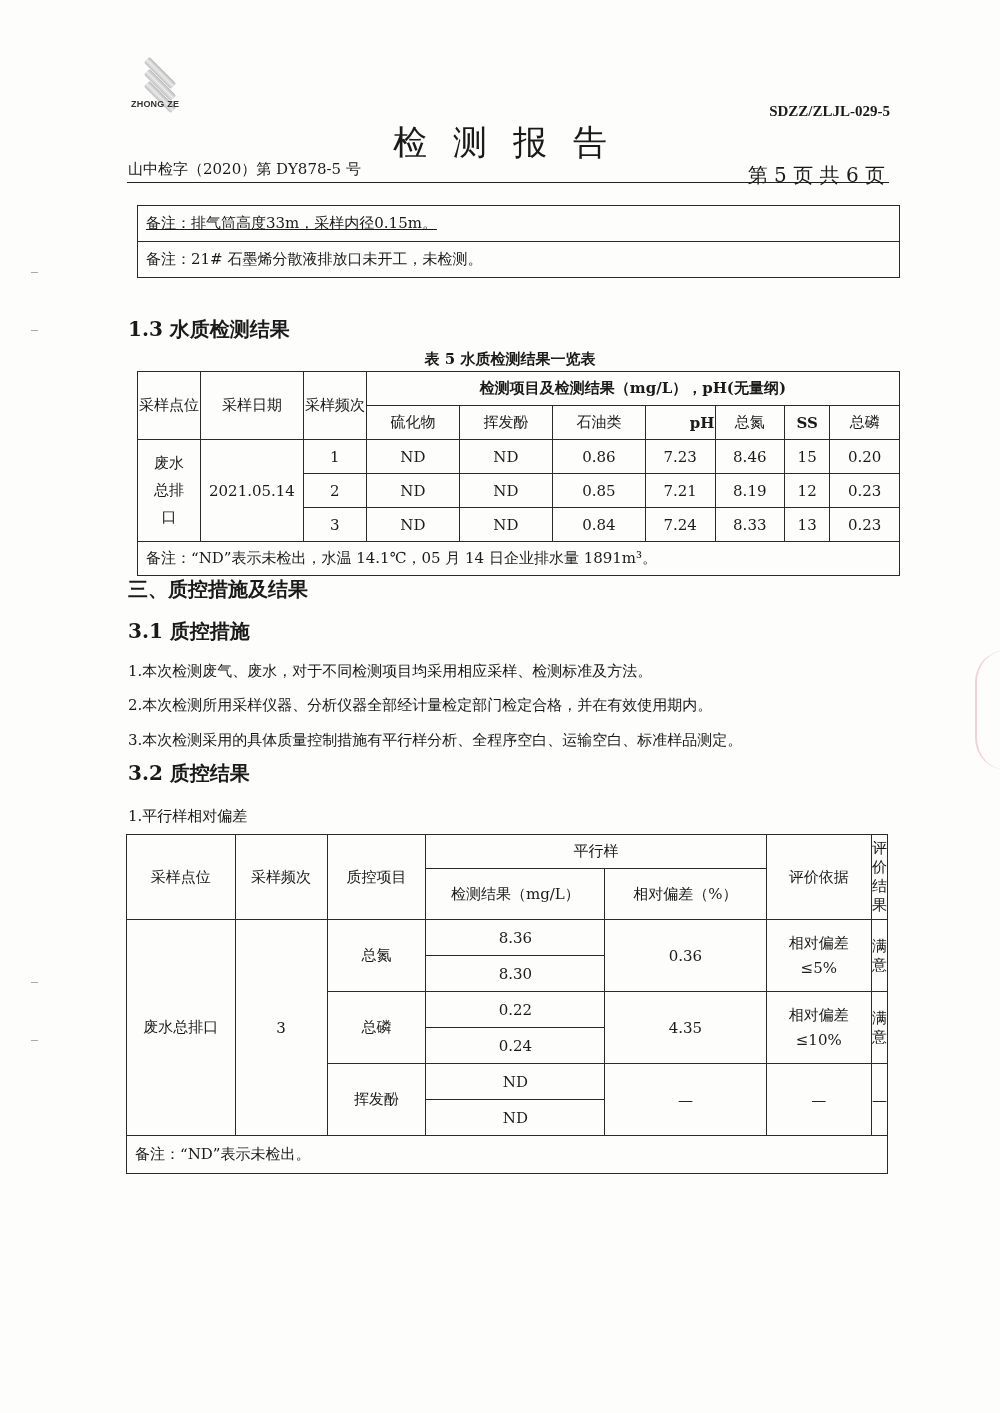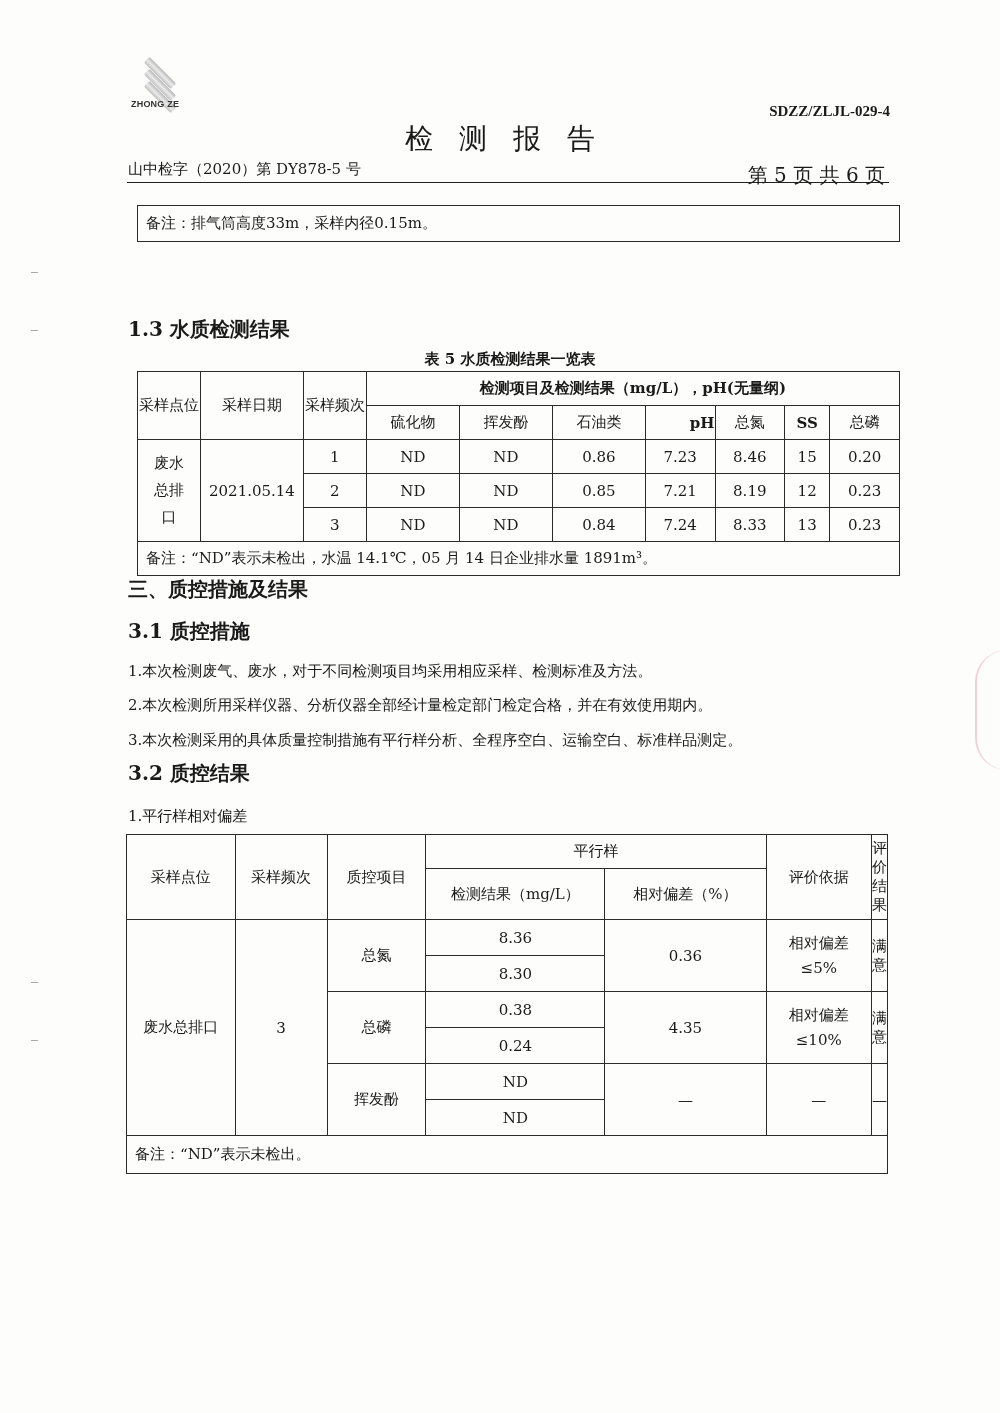--- a/index.html
+++ b/index.html
@@ -5,21 +5,21 @@
     html, body { margin: 0; padding: 0; }
     body {
       width: 1000px; height: 1413px; background: #fdfdfc; position: relative; overflow: hidden;
       font-family: "DejaVu Serif", "Liberation Serif", serif; color: #1a1a1a;
     }
     .abs { position: absolute; }
     .logo { left: 130px; top: 58px; width: 60px; height: 55px; }
     .logo .bar { position: absolute; width: 8px; height: 38px; background: linear-gradient(90deg,#bfbfbf,#eaeaea,#b5b5b5); transform: rotate(-45deg); border-radius: 2px; }
     .logo-text { left: 131px; top: 99px; font-family: "Liberation Sans", sans-serif; font-weight: bold; font-size: 9px; color: #333; letter-spacing: 0.2px; }
     .doc-code { right: 110px; top: 103px; font-family: "Liberation Serif", serif; font-weight: bold; font-size: 15px; }
-    .doc-title { left: 0; width: 1000px; top: 120px; text-align: center; font-size: 28px; letter-spacing: 26px; padding-left: 26px; box-sizing: border-box; }
+    .doc-title { left: 0; width: 1000px; top: 120px; text-align: center; font-size: 34px; letter-spacing: 26px; padding-left: 26px; box-sizing: border-box; }
     .report-no { left: 128px; top: 160px; font-size: 15px; }
     .page-no { right: 115px; top: 162px; font-size: 20px; }
     .header-line { left: 127px; top: 182px; width: 762px; height: 1px; background: #222; }
     table { border-collapse: collapse; position: absolute; }
     td { border: 1px solid #2a2a2a; text-align: center; vertical-align: middle; font-size: 15px; padding: 0; }
     .t-left { text-align: left; padding-left: 8px; }
     .sec-h { font-weight: bold; font-size: 20px; }
     .caption { font-size: 15px; font-weight: bold; }
     .para { font-size: 15px; }
     .stamp { left: 975px; top: 650px; width: 30px; height: 120px; border-left: 2px solid rgba(230,150,180,0.45); border-radius: 60px 0 0 60px; }
@@ -27,36 +27,39 @@
   </style>
 </head>
 <body>
 
 <div class="abs logo">
   <div class="bar" style="left:26px;top:-4px;"></div>
   <div class="bar" style="left:26px;top:8px;"></div>
   <div class="bar" style="left:26px;top:20px;"></div>
 </div>
 <div class="abs logo-text">ZHONG ZE</div>
-<div class="abs doc-code">SDZZ/ZLJL-029-4</div>
+<div class="abs doc-code">SDZZ/ZLJL-029-5</div>
 <div class="abs doc-title">检测报告</div>
 <div class="abs report-no">山中检字（2020）第 DY878-5 号</div>
 <div class="abs page-no">第 5 页  共 6 页</div>
 <div class="abs header-line"></div>
 
 <div class="abs edge-mark" style="top:272px;"></div>
 <div class="abs edge-mark" style="top:330px;"></div>
 <div class="abs edge-mark" style="top:982px;"></div>
 <div class="abs edge-mark" style="top:1040px;"></div>
 <div class="abs stamp"></div>
 
 <table style="left:137px;top:205px;width:763px;">
   <tbody>
+  <tr style="height:36px;text-decoration:underline;">
+    <td colspan="5" class="t-left">备注：排气筒高度33m，采样内径0.15m。</td>
+  </tr>
   <tr style="height:36px;">
-    <td colspan="5" class="t-left">备注：排气筒高度33m，采样内径0.15m。</td>
+    <td colspan="5" class="t-left">备注：21# 石墨烯分散液排放口未开工，未检测。</td>
   </tr>
 </tbody>
   </table>
 
 <div class="abs sec-h" style="left:128px;top:316px;">1.3 水质检测结果</div>
 <div class="abs caption" style="left:0;width:1000px;top:350px;text-align:center;padding-left:20px;box-sizing:border-box;">表 5  水质检测结果一览表</div>
 
 <table style="left:137px;top:371px;width:763px;">
   <tbody>
       <tr style="height:34px;">
@@ -146,21 +149,21 @@
           <div style="margin-top:6px;">≤5%</div>
         </td>
     <td rowspan="2">满意</td>
   </tr>
   <tr style="height:36px;">
     <td>8.30</td>
   </tr>
 
   <tr style="height:36px;">
     <td rowspan="2">总磷</td>
-    <td>0.38</td>
+    <td>0.22</td>
     <td rowspan="2">4.35</td>
     <td rowspan="2">
           <div>相对偏差</div>
           <div style="margin-top:6px;">≤10%</div>
         </td>
     <td rowspan="2">满意</td>
   </tr>
   <tr style="height:36px;">
     <td>0.24</td>
   </tr>

